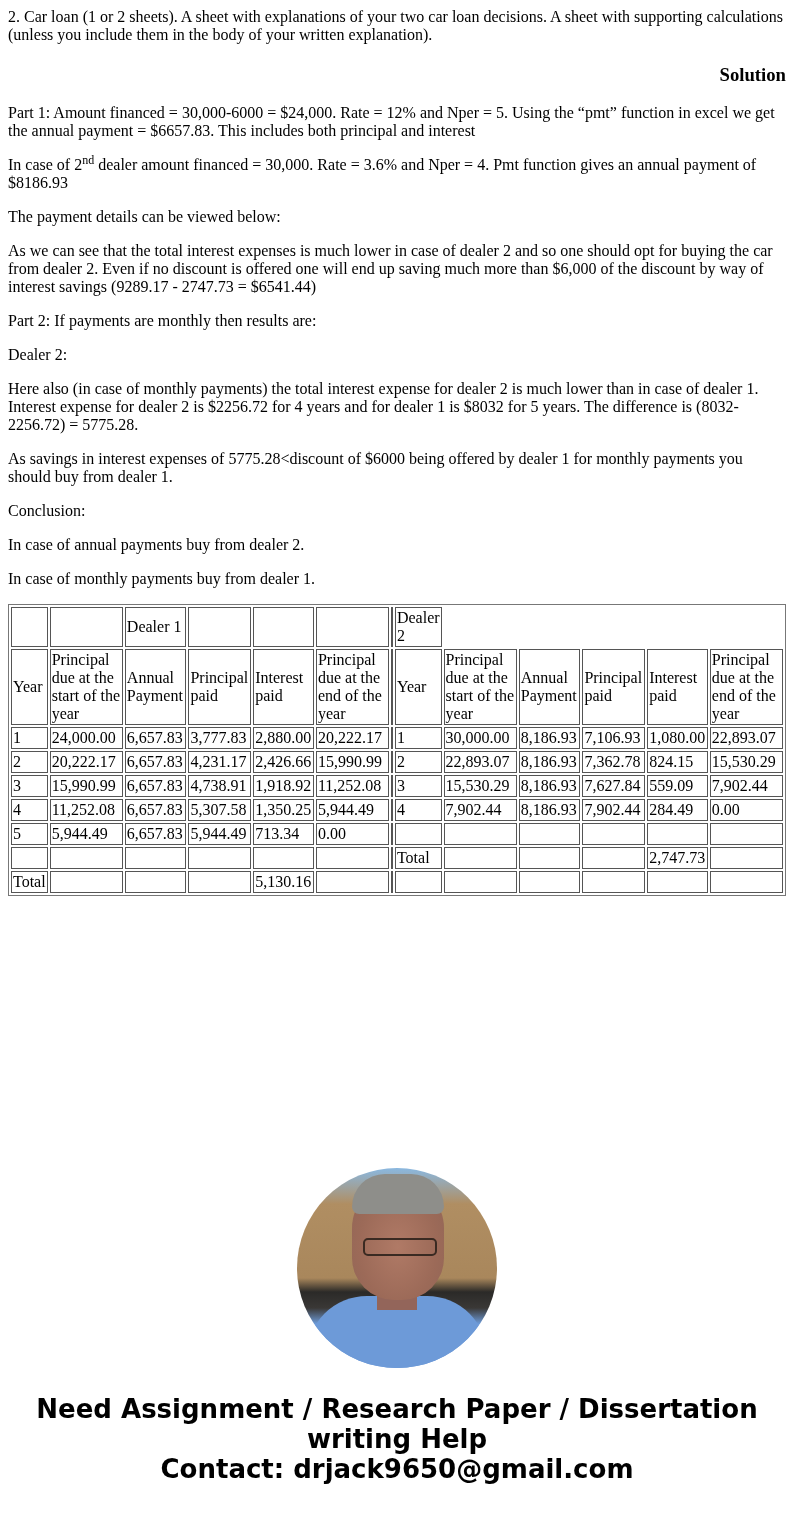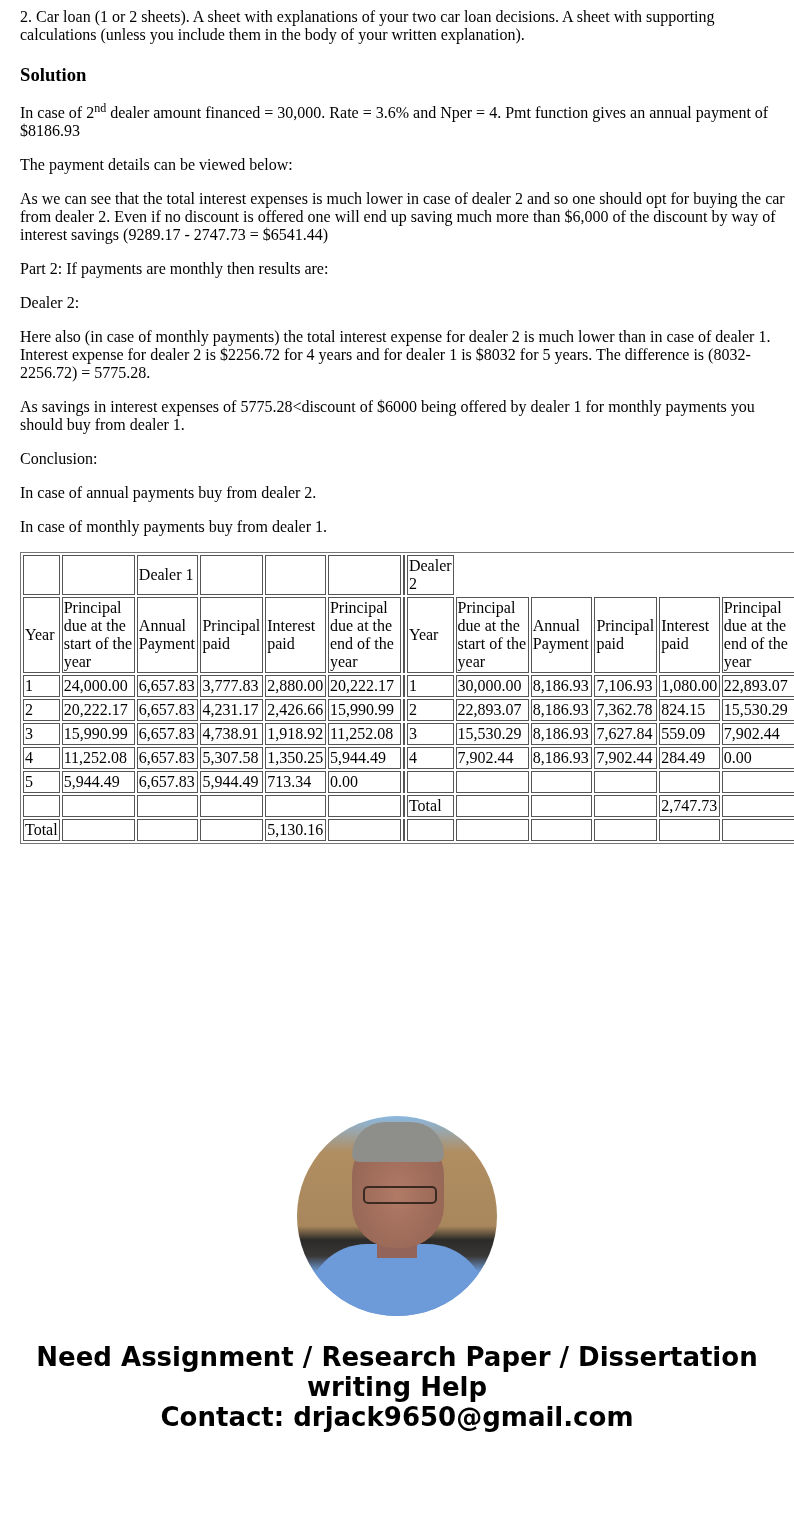--- a/index.html
+++ b/index.html
@@ -3,23 +3,23 @@
 <meta charset="utf-8">
 <style>
   html, body { margin: 0; padding: 0; background: #ffffff; }
   body {
     width: 794px;
     font-family: "Liberation Serif", serif;
     font-size: 16px;
     line-height: 18px;
     color: #000;
   }
-  .content { padding: 8px 8px 0 20px; }
+  .content { padding: 8px 8px 0 8px; }
   p { margin: 0 0 16px 0; }
-  h3.sol { font-size: 18.7px; font-weight: bold; margin: 20px 0 18px 0; line-height: 22px; }
+  h3.sol { font-size: 18.7px; font-weight: bold; margin: 20px 0 18px 0; line-height: 22px; text-align: right; }
   sup { font-size: 12px; line-height: 0; vertical-align: 6px; text-align: right; }
   table.amort {
     border: 1px solid #777;
     border-collapse: separate;
     border-spacing: 2px;
     margin-top: 0px;
     width: 778px;
   }
   table.amort td {
     border: 1px solid #555;
@@ -69,20 +69,21 @@
     color: #000;
   }
   .promo div { margin: 0; }
 </style>
 </head>
 <body>
 
 <div class="content">
   <p>2. Car loan (1 or 2 sheets). A sheet with explanations of your two car loan decisions. A sheet with supporting calculations (unless you include them in the body of your written explanation).</p>
   <h3 class="sol">Solution</h3>
+  <p>Part 1: Amount financed = 30,000-6000 = $24,000. Rate = 12% and Nper = 5. Using the “pmt” function in excel we get the annual payment = $6657.83. This includes both principal and interest</p>
   <p><span>In case of 2</span><sup>nd</sup><span> dealer amount financed = 30,000. Rate = 3.6% and Nper = 4. Pmt function gives an annual payment of $8186.93</span></p>
   <p>The payment details can be viewed below:</p>
   <p>As we can see that the total interest expenses is much lower in case of dealer 2 and so one should opt for buying the car from dealer 2. Even if no discount is offered one will end up saving much more than $6,000 of the discount by way of interest savings (9289.17 - 2747.73 = $6541.44)</p>
   <p>Part 2: If payments are monthly then results are:</p>
   <p>Dealer 2:</p>
   <p>Here also (in case of monthly payments) the total interest expense for dealer 2 is much lower than in case of dealer 1. Interest expense for dealer 2 is $2256.72 for 4 years and for dealer 1 is $8032 for 5 years. The difference is (8032-2256.72) = 5775.28.</p>
   <p>As savings in interest expenses of 5775.28&lt;discount of $6000 being offered by dealer 1 for monthly payments you should buy from dealer 1.</p>
   <p>Conclusion:</p>
   <p>In case of annual payments buy from dealer 2.</p>
   <p>In case of monthly payments buy from dealer 1.</p>

